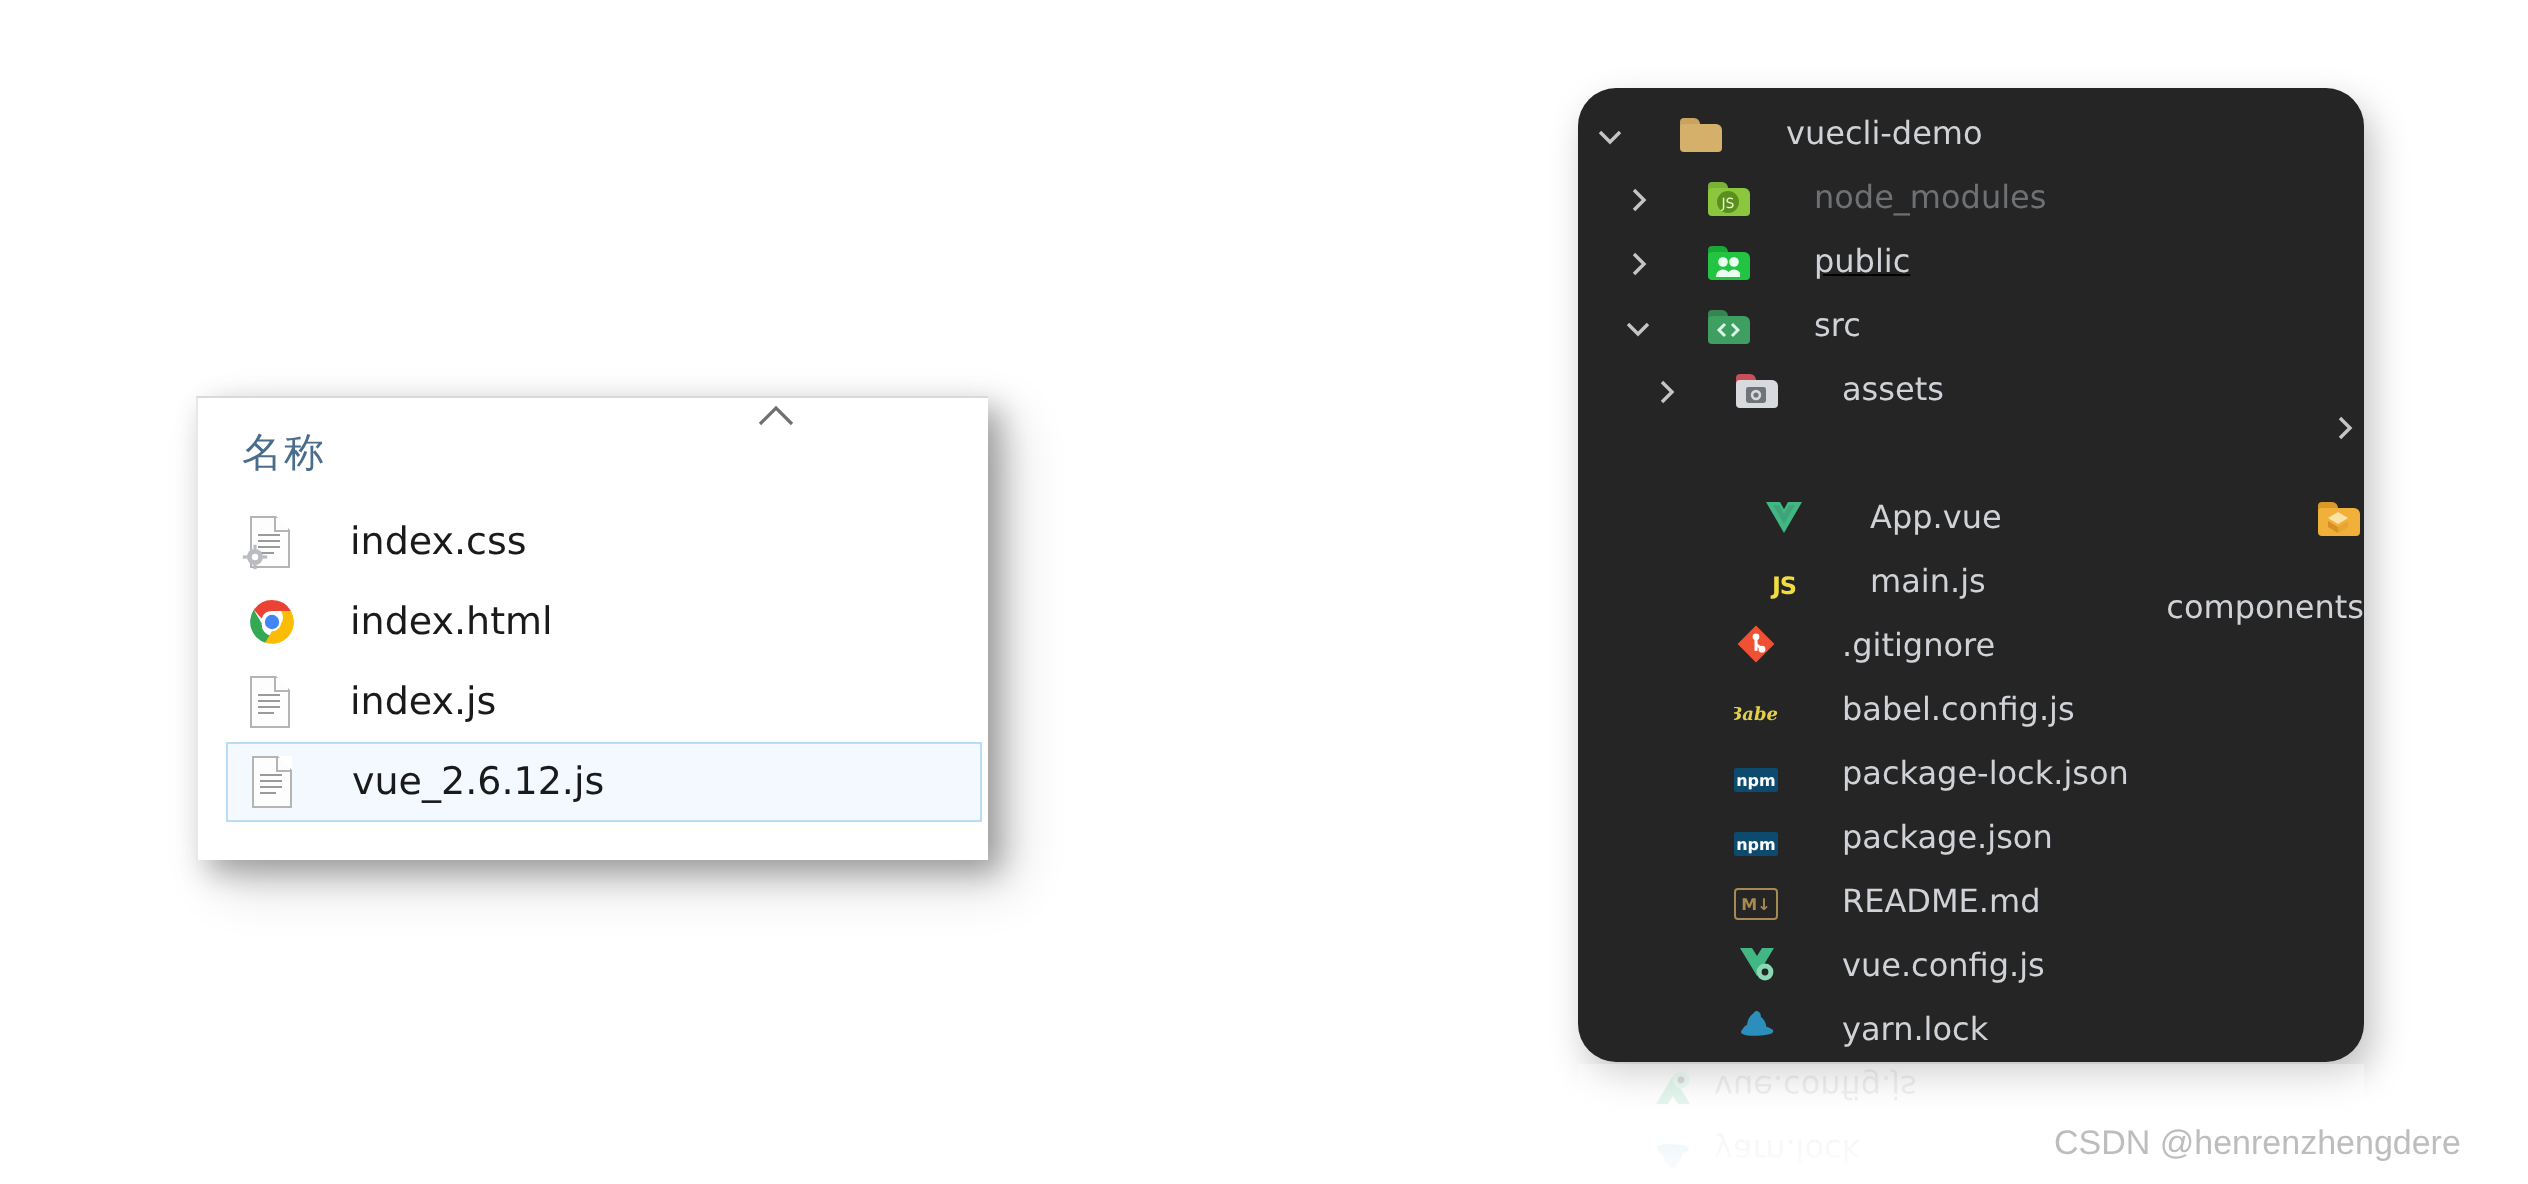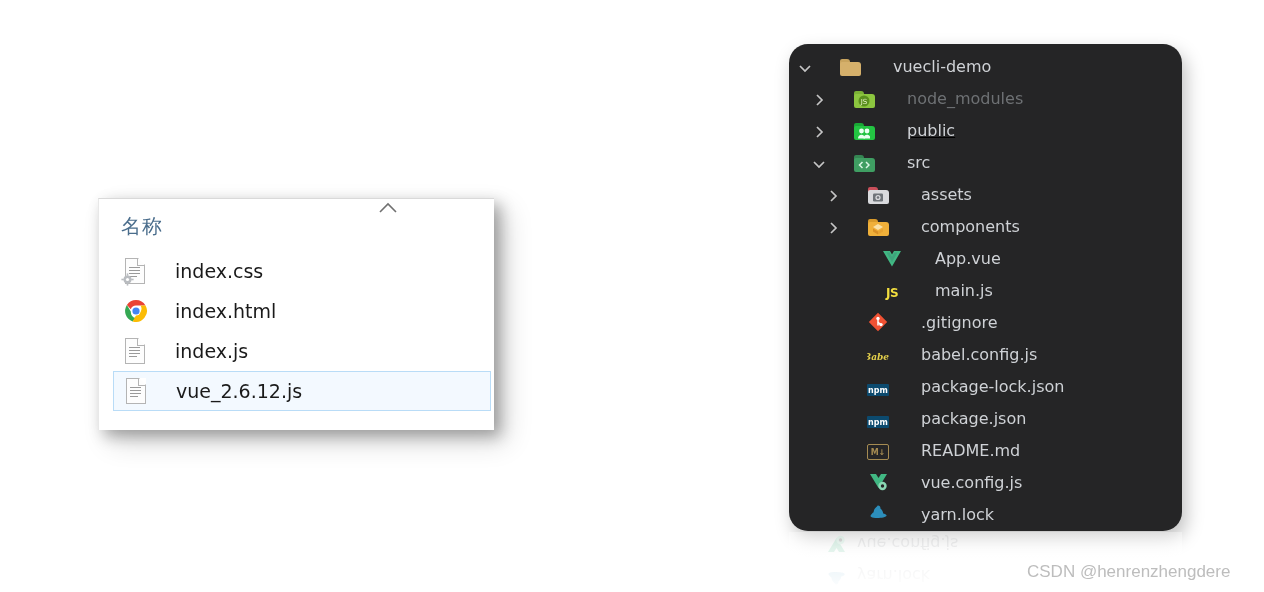--- a/index.html
+++ b/index.html
@@ -448,21 +448,21 @@
               <svg viewBox="0 0 12 12" width="12" height="12">
                 <rect x="1" y="2.5" width="10" height="8" rx="1.2" fill="#6f7479"></rect>
                 <circle cx="6" cy="6.5" r="2.6" fill="#d9dadd"></circle>
                 <circle cx="6" cy="6.5" r="1.3" fill="#6f7479"></circle>
               </svg>
             </span>
           </span>
         </span>
         <span class="tlabel">assets</span>
       </div>
-      <div class="tree-row" style="padding-left: 34px;">
+      <div class="tree-row" style="padding-left: 46px; flex-direction: column;">
         <span class="twisty">
           <svg viewBox="0 0 16 16" width="16" height="16">
             <polyline points="6,3 11,8 6,13" fill="none" stroke="#c5c5c5" stroke-width="1.7"></polyline>
           </svg>
         </span>
         <span class="ticon">
           <span class="folder">
             <span class="tab" style="background:#d99a2a"></span>
             <span class="body" style="background:#f0b03a"></span>
             <span class="glyph">

